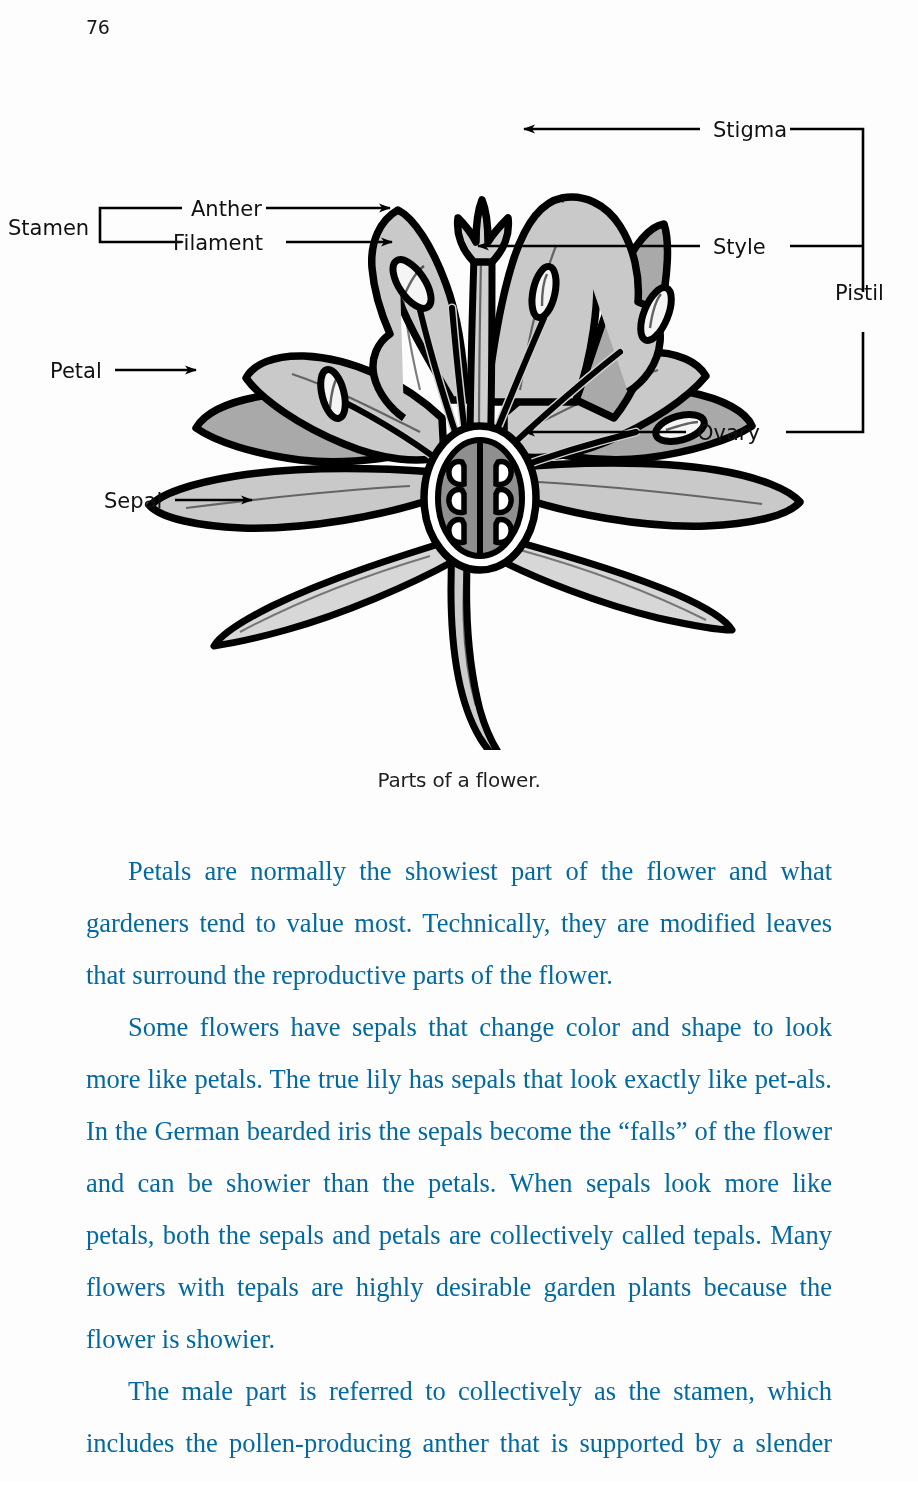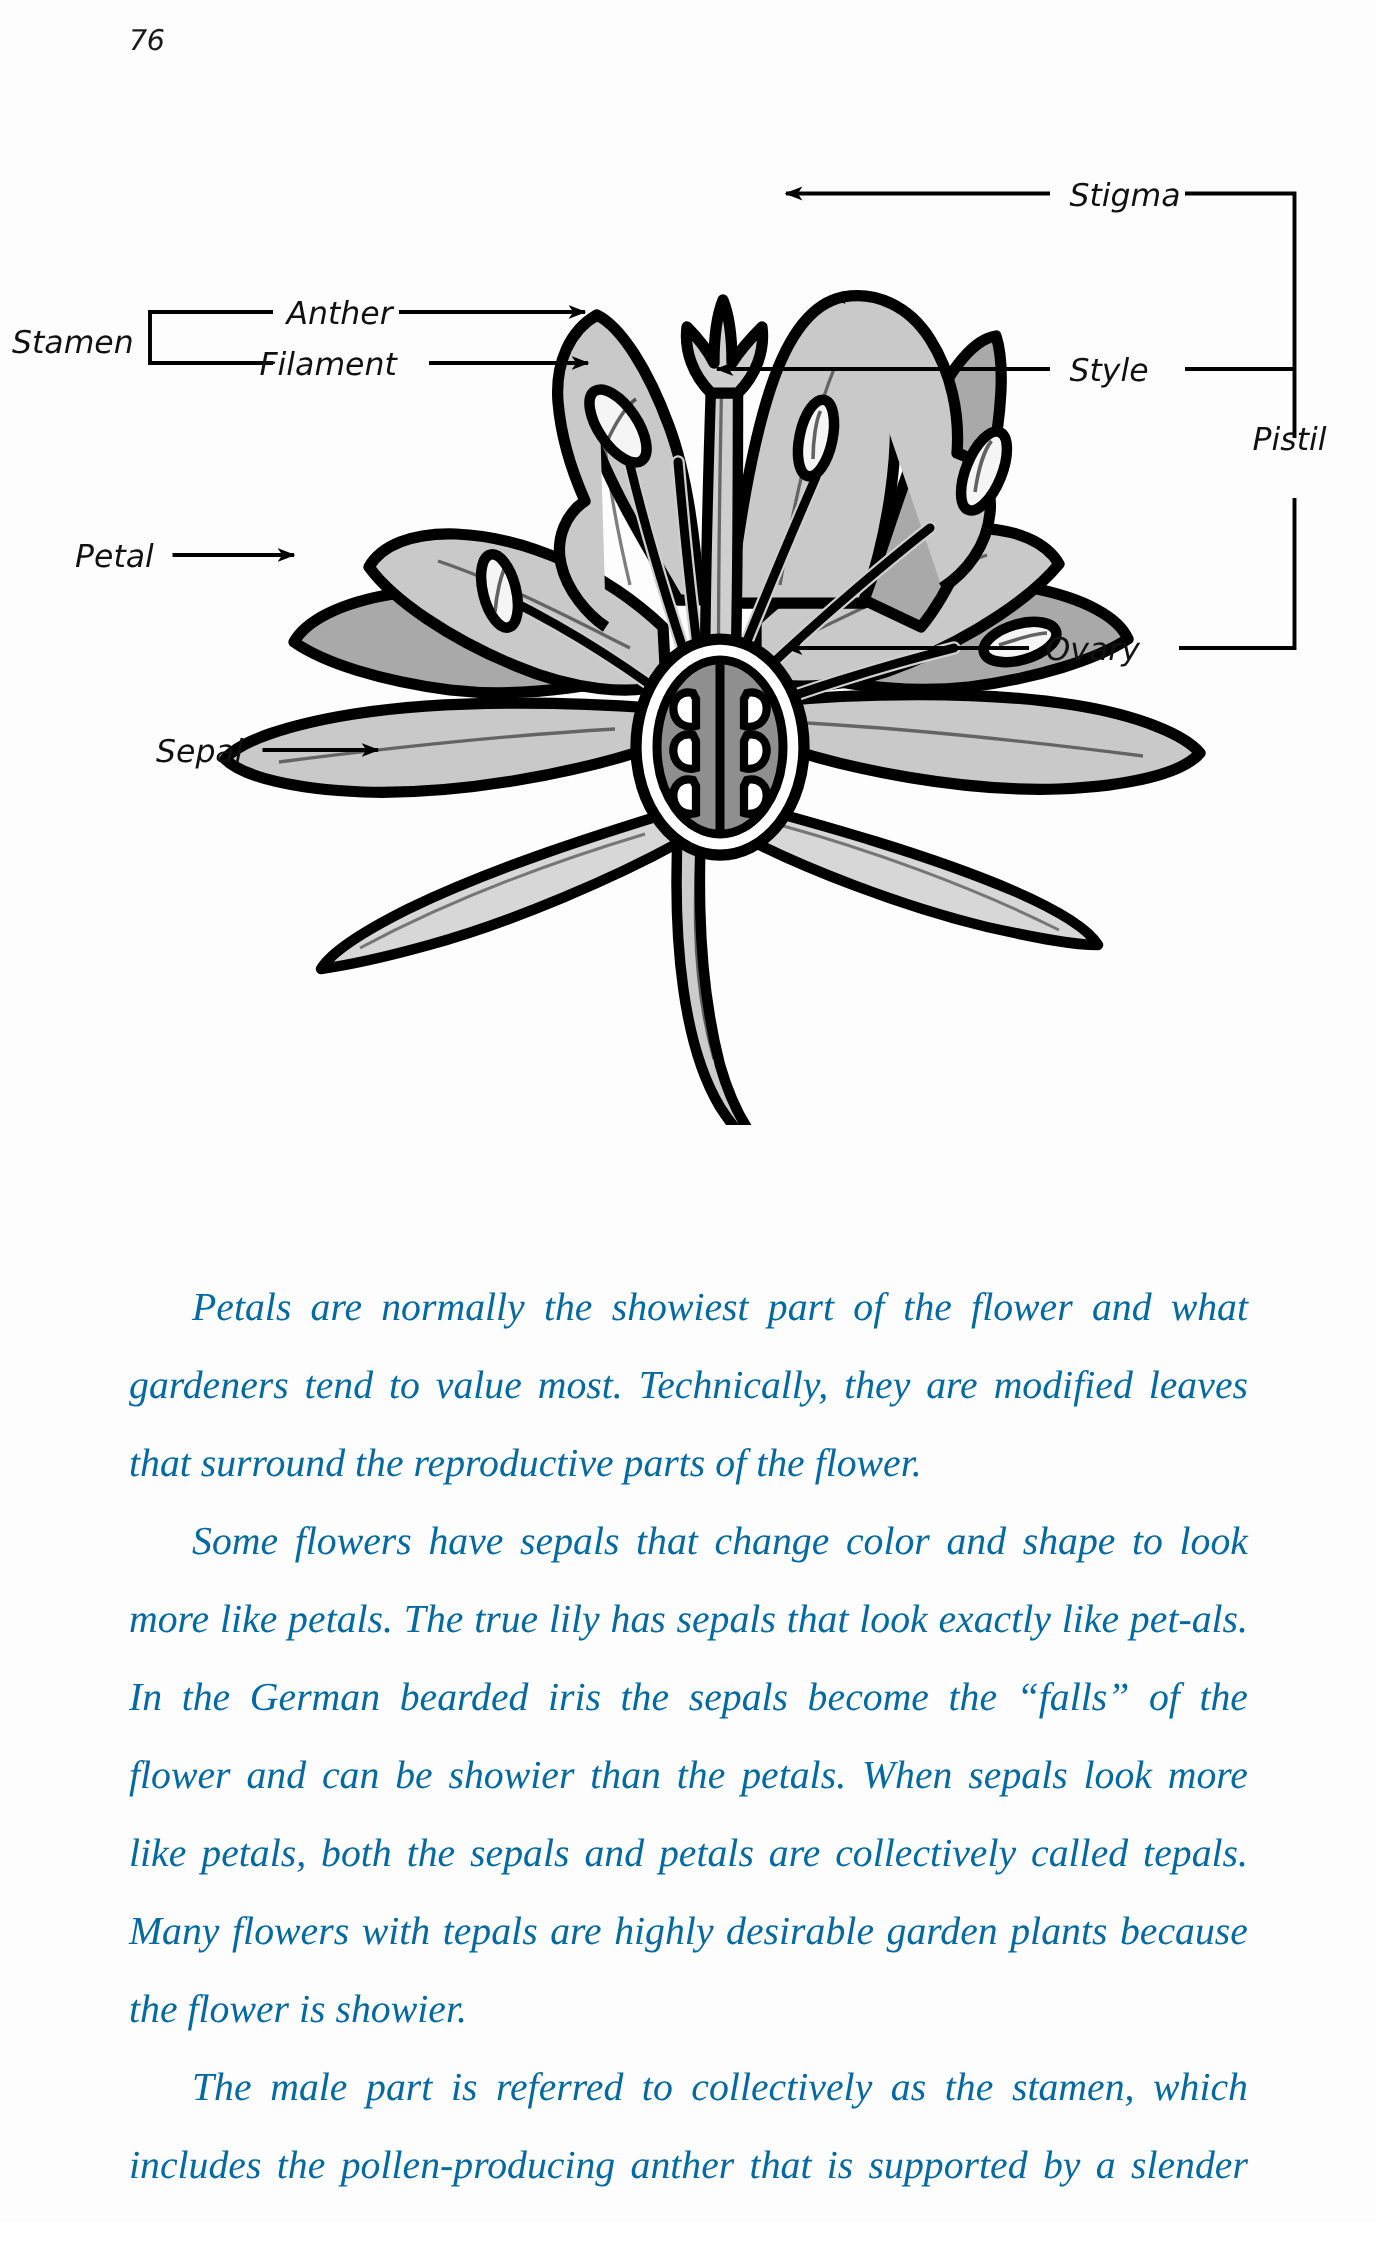--- a/index.html
+++ b/index.html
@@ -7,21 +7,20 @@
     padding: 0;
     background: #ffffff;
   }
   .page {
     position: relative;
     width: 918px;
     height: 1482px;
     background: #fdfdfd;
     overflow: hidden;
     font-family: "Liberation Serif", "DejaVu Serif", serif;
-    font-style: italic;
   }
 
   
   .runhead {
     position: absolute;
     top: 8px;
     left: 0;
     width: 918px;
     height: 40px;
   }
@@ -248,20 +247,21 @@
         <text x="713" y="67">Stigma</text>
         <text x="713" y="184">Style</text>
         <text x="697" y="370">Ovary</text>
         <text x="835" y="230">Pistil</text>
         <text x="50" y="308">Petal</text>
         <text x="104" y="438">Sepal</text>
       </g>
     </svg>
   </div>
 
+  <div class="caption">Parts of a flower.</div>
 
   <div class="body">
     <p class="last-line-natural">Petals are normally the showiest part of the flower and what gardeners tend to value most. Technically, they are modified leaves that surround the reproductive parts of the flower.</p>
     <p class="last-line-natural">Some flowers have sepals that change color and shape to look more like petals. The true lily has sepals that look exactly like pet-als. In the German bearded iris the sepals become the “falls” of the flower and can be showier than the petals. When sepals look more like petals, both the sepals and petals are collectively called tepals. Many flowers with tepals are highly desirable garden plants because the flower is showier.</p>
     <p class="last-line-natural">The male part is referred to collectively as the stamen, which includes the pollen-producing anther that is supported by a slender stalk, called a filament. Filaments can be long, short or not present</p>
   </div>
 
 </div>
 
 </body></html>

